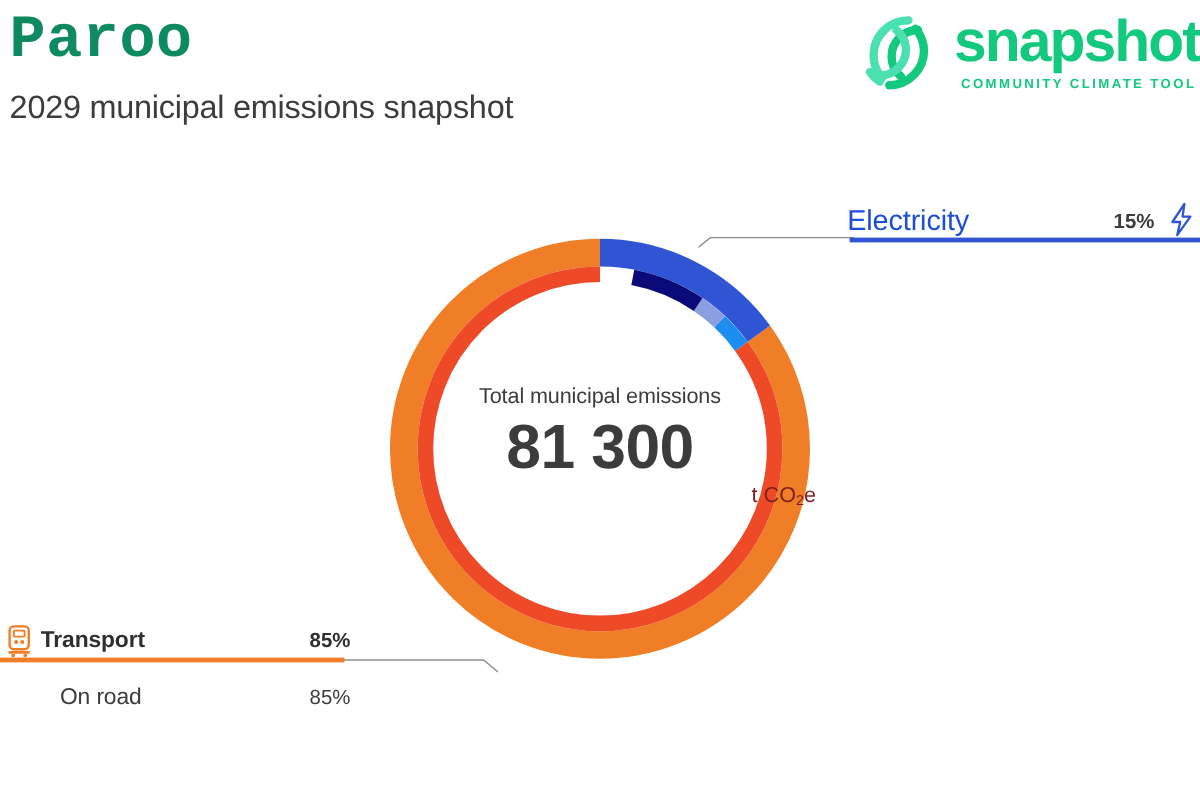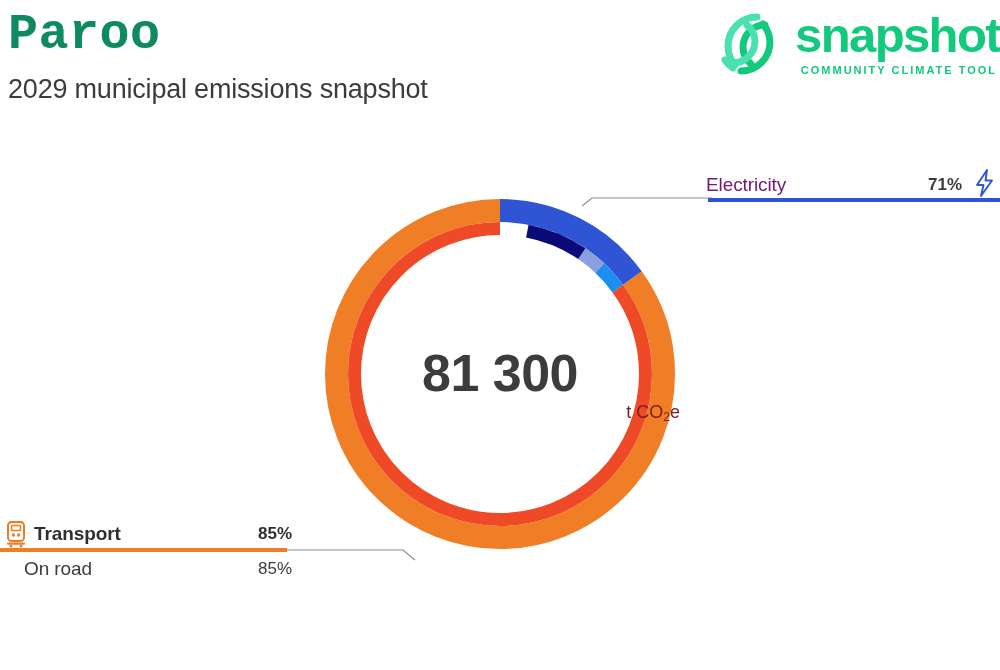--- a/index.html
+++ b/index.html
@@ -134,22 +134,22 @@
     width: 414px;
   }
   #legend-electricity .legend-row {
     position: relative;
     height: 26px;
     display: flex;
     align-items: center;
     padding-left: 120px;
   }
   #legend-electricity .legend-name {
-    font-size: 19px;
-    color: #701a75;
+    font-size: 24px;
+    color: #1d4ed8;
     font-weight: 500;
     letter-spacing: -0.1px;
   }
   #legend-electricity .legend-pct {
     position: absolute;
     right: 38px;
     font-size: 17px;
     color: #3c3c3c;
     font-weight: bold;
   }
@@ -200,22 +200,22 @@
   #transport-icon {
     position: absolute;
     left: 4px; top: 0px;
     width: 24px; height: 28px;
   }
   #legend-transport .legend-subrow {
     position: relative;
     height: 28px;
     display: flex;
     align-items: center;
-    padding-left: 24px;
-    margin-top: 7px;
+    padding-left: 50px;
+    margin-top: 20px;
   }
   #legend-transport .legend-subname {
     font-size: 19px;
     color: #3c3c3c;
     font-weight: 400;
     letter-spacing: -0.1px;
   }
   #legend-transport .legend-subpct {
     position: absolute;
     left: 258px;
@@ -261,36 +261,37 @@
       <circle cx="180" cy="180" r="145.5" stroke="#ee4a28" stroke-dasharray="777.2 137.2" stroke-dashoffset="-137.2"></circle>
 
       <circle cx="180" cy="180" r="145.5" stroke="#1d8df0" stroke-dasharray="27.4 886.9" stroke-dashoffset="-109.8"></circle>
 
       <circle cx="180" cy="180" r="145.5" stroke="#8a9ee0" stroke-dasharray="22.9 891.5" stroke-dashoffset="-86.9"></circle>
 
       <circle cx="180" cy="180" r="145.5" stroke="#0a0a78" stroke-dasharray="59.4 855.0" stroke-dashoffset="-27.5"></circle>
     </g>
   </svg>
 
+  <div id="donut-center-label">Total municipal emissions</div>
   <div id="donut-center-value">81 300</div>
   <div id="donut-center-unit"><span>t CO</span><sub>2</sub><span>e</span></div>
 </div>
 
 <svg class="leader-line" style="left:580px; top:186px;" width="132" height="22" viewBox="0 0 132 22">
   <path d="M2 20 L12 12 L132 12" fill="none" stroke="#8d8d8d" stroke-width="1.2"></path>
 </svg>
 
 <svg class="leader-line" style="left:285px; top:540px;" width="132" height="22" viewBox="0 0 132 22">
   <path d="M0 10 L118 10 L130 20" fill="none" stroke="#8d8d8d" stroke-width="1.2"></path>
 </svg>
 
 <div id="legend-electricity">
   <div class="legend-row">
     <span class="legend-name">Electricity</span>
-    <span class="legend-pct">71%</span>
+    <span class="legend-pct">15%</span>
     <svg id="electricity-icon" viewBox="0 0 26 30">
       <path d="M15 2 L5 17 L11.5 17 L9 28 L20 12.5 L13.5 12.5 Z" fill="none" stroke="#2f55d4" stroke-width="1.9" stroke-linejoin="round"></path>
     </svg>
   </div>
   <div id="electricity-bar"></div>
 </div>
 
 <div id="legend-transport">
   <div class="legend-row">
     <svg id="transport-icon" viewBox="0 0 24 28">

